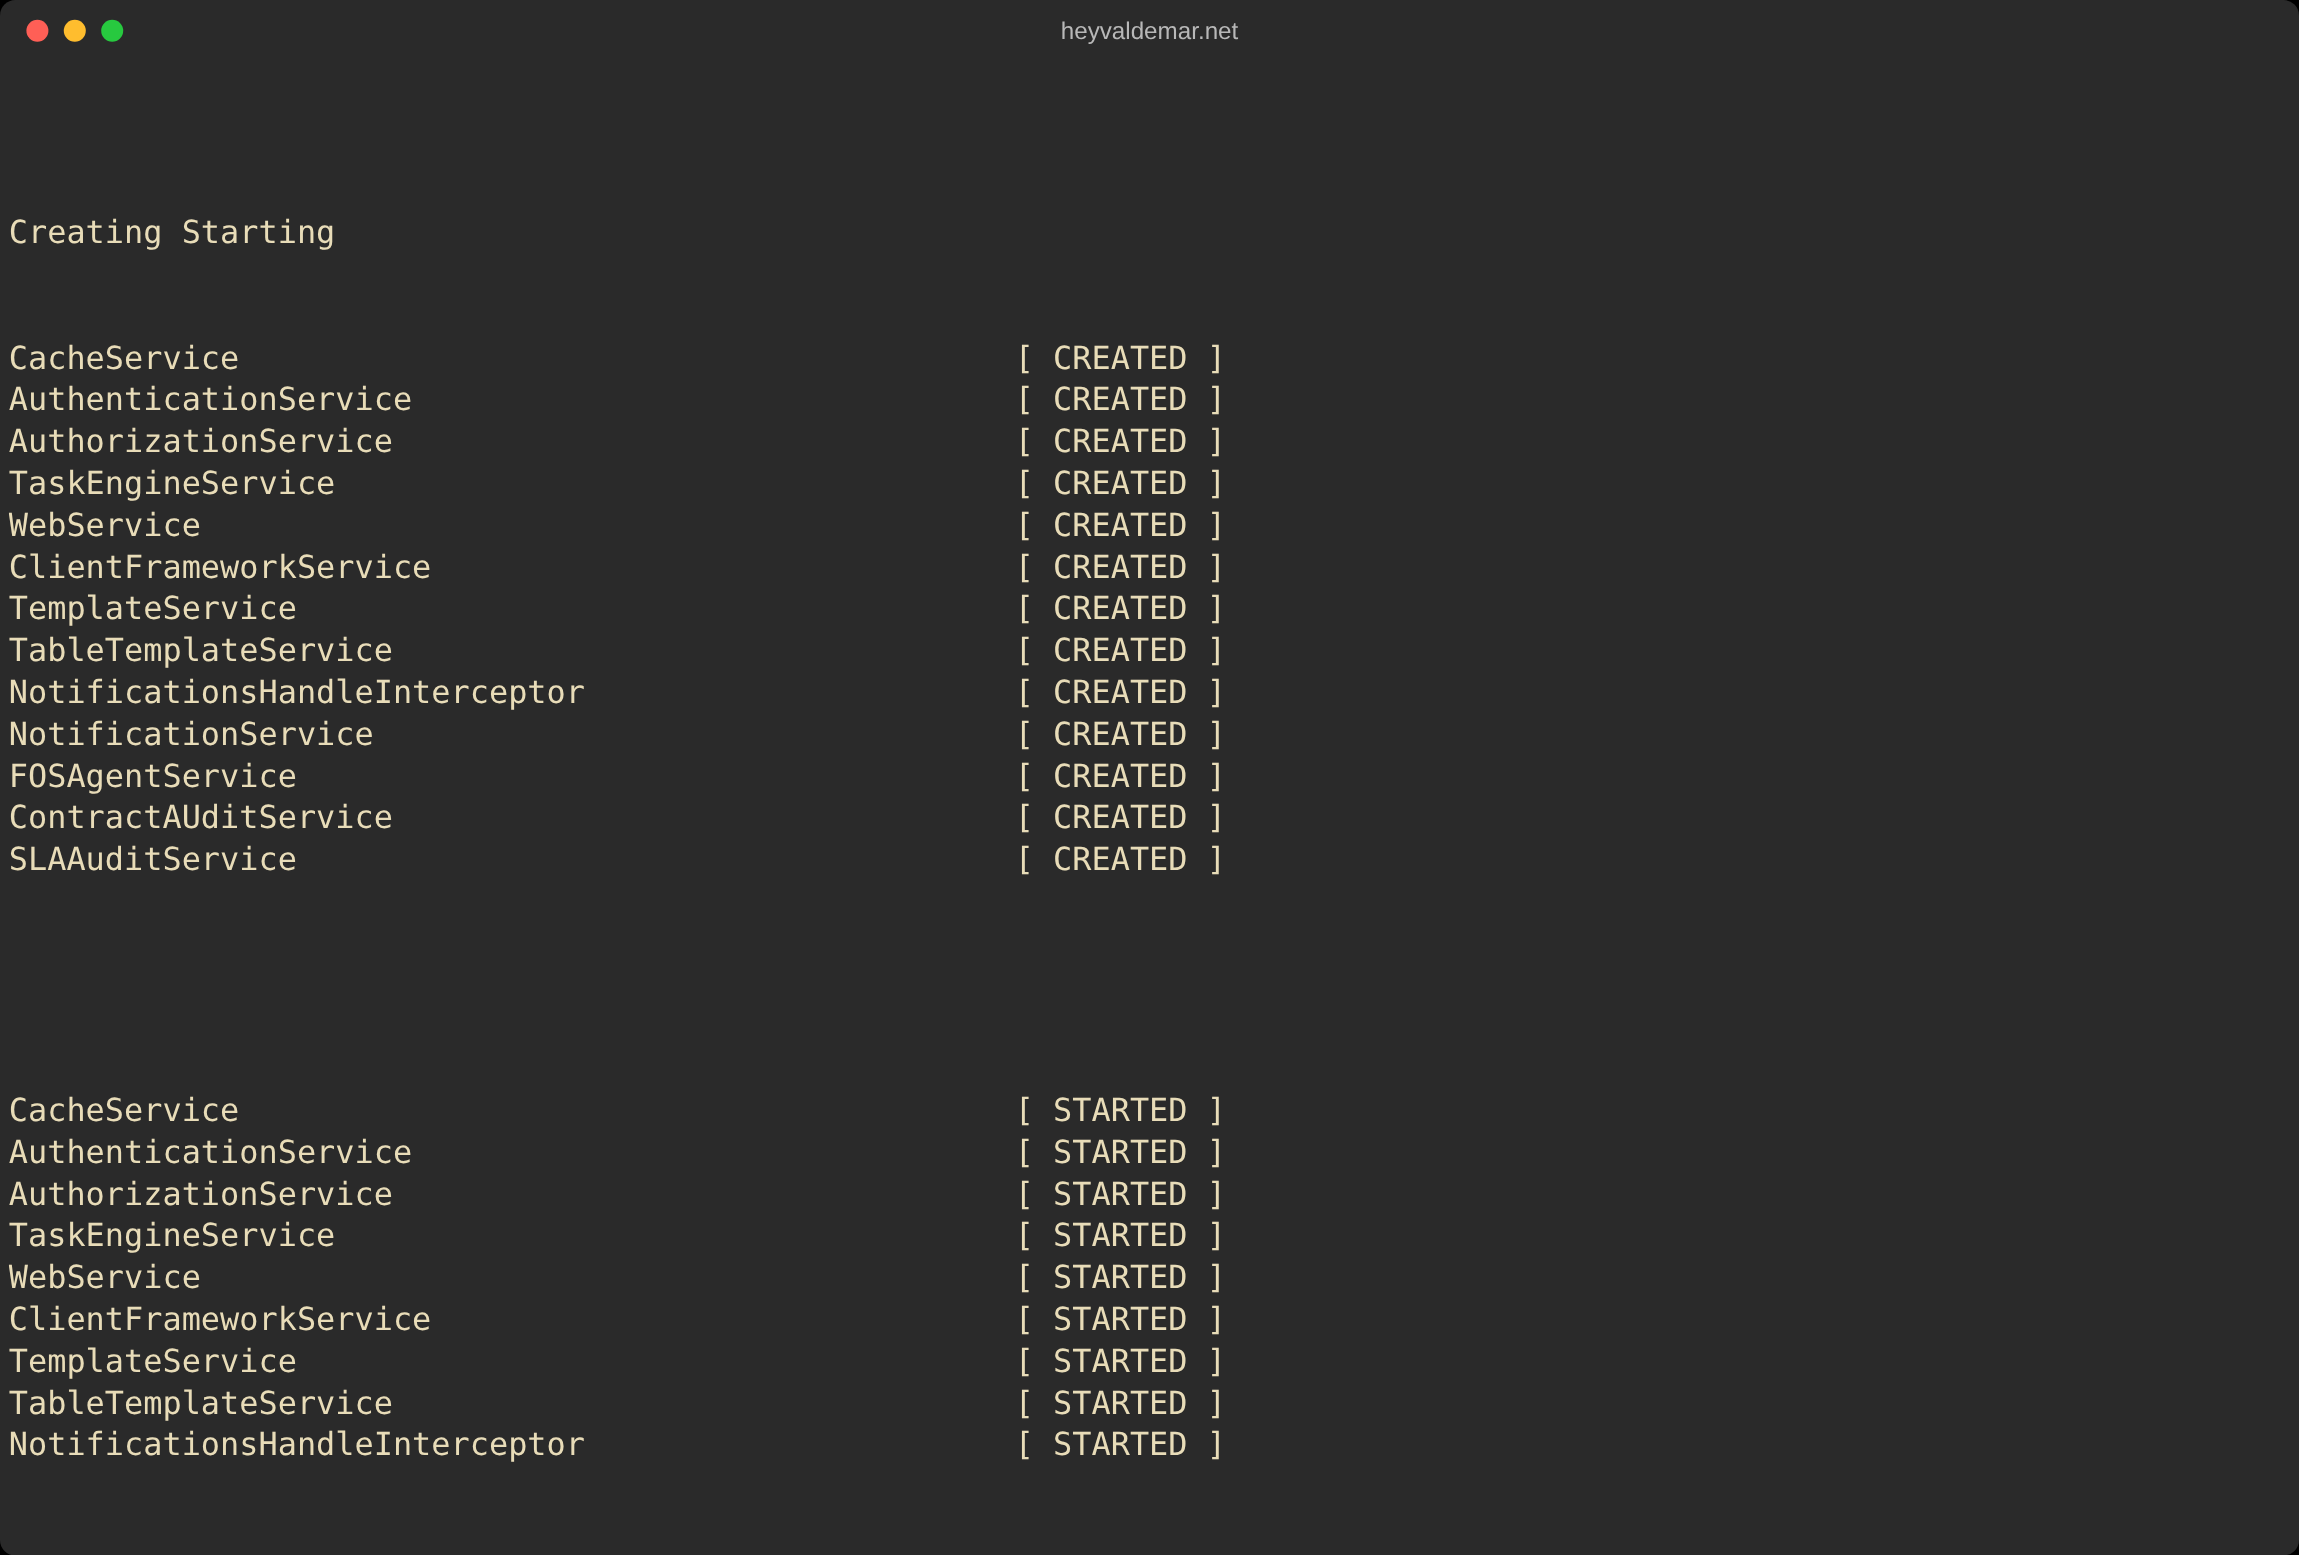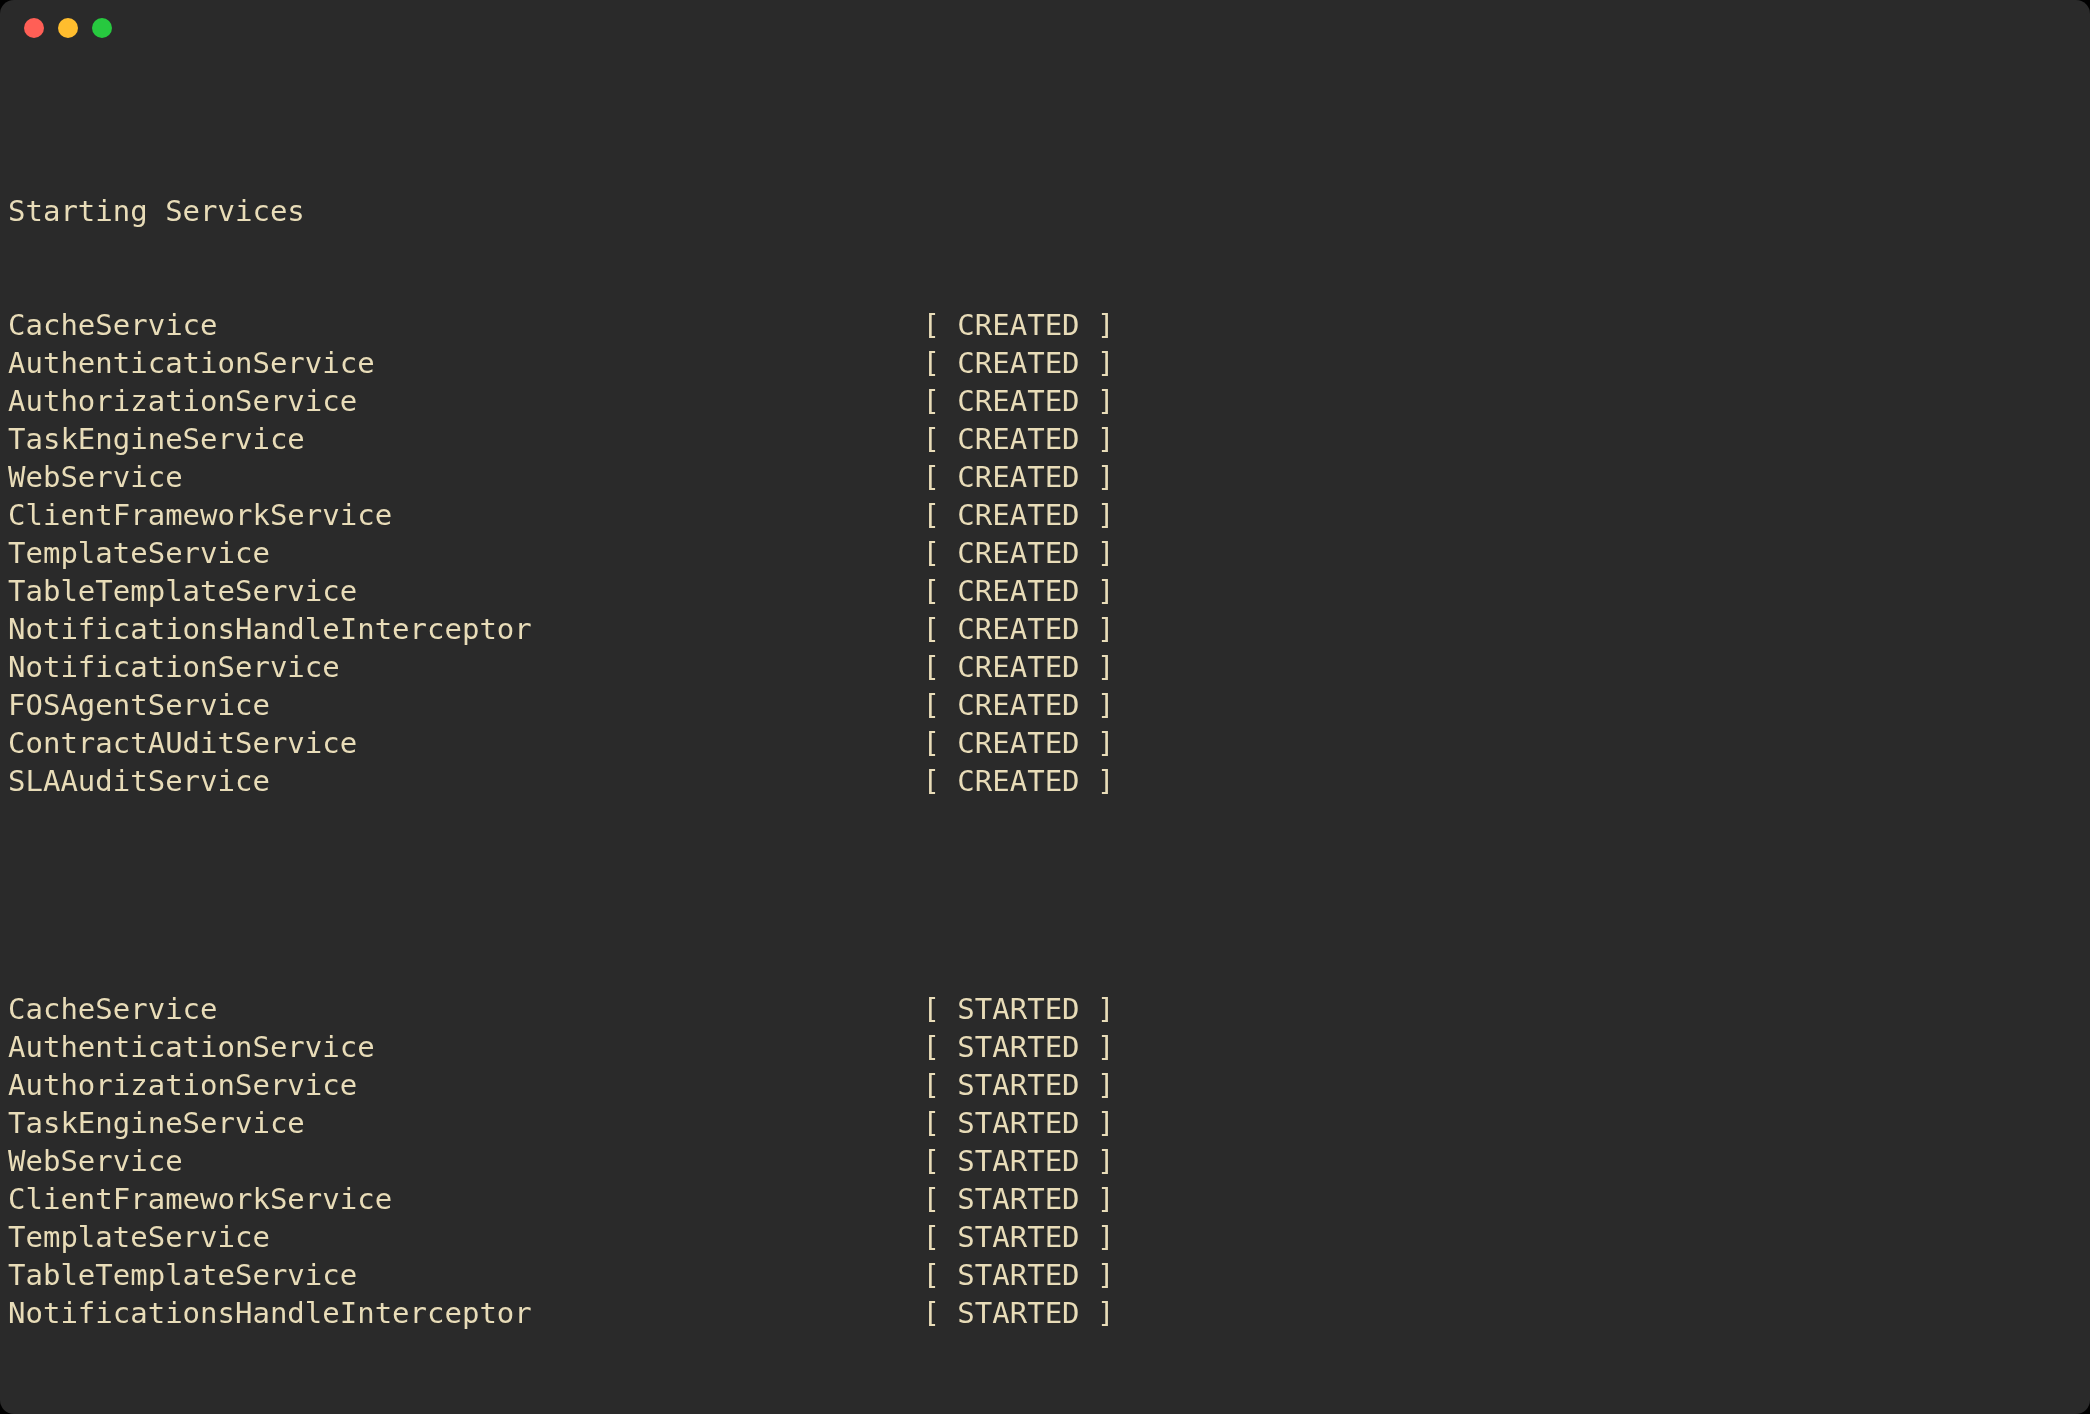--- a/index.html
+++ b/index.html
@@ -81,24 +81,25 @@
 </head>
 <body>
 
 <div class="window">
   <div class="titlebar">
     <div class="traffic-lights">
       <div class="traffic-light tl-close"></div>
       <div class="traffic-light tl-minimize"></div>
       <div class="traffic-light tl-zoom"></div>
     </div>
+    <div class="window-title">heyvaldemar.net</div>
   </div>
 
   <div class="terminal">
-    <span class="line">Starting Services</span>
+    <span class="line">Creating Starting</span>
     <div id="created-list"><div class="row"><span class="svc">CacheService</span><span class="status">[ CREATED ]</span></div><div class="row"><span class="svc">AuthenticationService</span><span class="status">[ CREATED ]</span></div><div class="row"><span class="svc">AuthorizationService</span><span class="status">[ CREATED ]</span></div><div class="row"><span class="svc">TaskEngineService</span><span class="status">[ CREATED ]</span></div><div class="row"><span class="svc">WebService</span><span class="status">[ CREATED ]</span></div><div class="row"><span class="svc">ClientFrameworkService</span><span class="status">[ CREATED ]</span></div><div class="row"><span class="svc">TemplateService</span><span class="status">[ CREATED ]</span></div><div class="row"><span class="svc">TableTemplateService</span><span class="status">[ CREATED ]</span></div><div class="row"><span class="svc">NotificationsHandleInterceptor</span><span class="status">[ CREATED ]</span></div><div class="row"><span class="svc">NotificationService</span><span class="status">[ CREATED ]</span></div><div class="row"><span class="svc">FOSAgentService</span><span class="status">[ CREATED ]</span></div><div class="row"><span class="svc">ContractAUditService</span><span class="status">[ CREATED ]</span></div><div class="row"><span class="svc">SLAAuditService</span><span class="status">[ CREATED ]</span></div></div>
     <span class="line"> </span>
     <div id="started-list"><div class="row"><span class="svc">CacheService</span><span class="status">[ STARTED ]</span></div><div class="row"><span class="svc">AuthenticationService</span><span class="status">[ STARTED ]</span></div><div class="row"><span class="svc">AuthorizationService</span><span class="status">[ STARTED ]</span></div><div class="row"><span class="svc">TaskEngineService</span><span class="status">[ STARTED ]</span></div><div class="row"><span class="svc">WebService</span><span class="status">[ STARTED ]</span></div><div class="row"><span class="svc">ClientFrameworkService</span><span class="status">[ STARTED ]</span></div><div class="row"><span class="svc">TemplateService</span><span class="status">[ STARTED ]</span></div><div class="row"><span class="svc">TableTemplateService</span><span class="status">[ STARTED ]</span></div><div class="row"><span class="svc">NotificationsHandleInterceptor</span><span class="status">[ STARTED ]</span></div></div>
     
     
     
     
     
   </div>
 </div>

